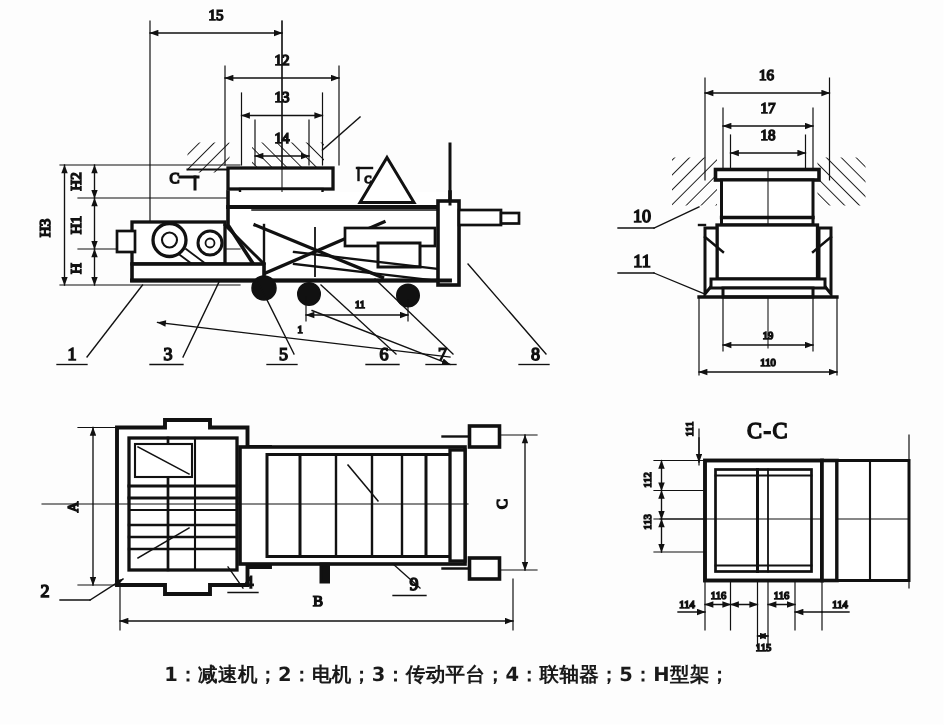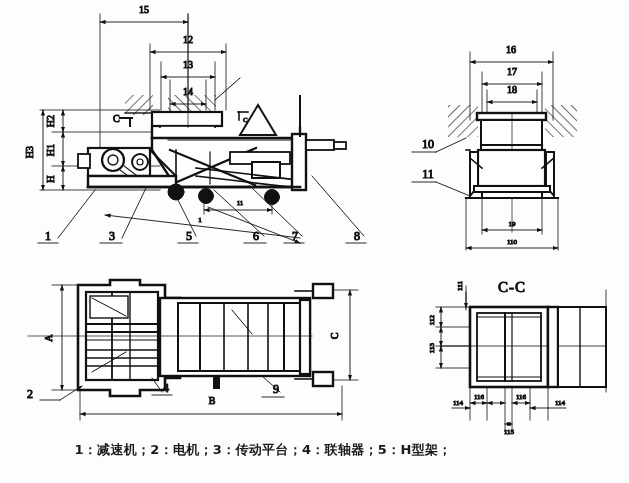--- a/index.html
+++ b/index.html
@@ -1,21 +1,21 @@
 <!DOCTYPE html>
 <html><head>
 <meta charset="utf-8">
 <style>
   html,body{margin:0;padding:0;background:#ffffff;}
   body{width:629px;height:483px;position:relative;overflow:hidden;
        font-family:"Liberation Sans",sans-serif;color:#111;}
   #sheet{position:absolute;inset:0;width:629px;height:483px;background:#fdfdfd;}
   svg#dwg{position:absolute;left:0;top:0;width:629px;height:483px;}
   .caption{position:absolute;left:0;width:526px;text-align:center;
-           font-family:"DejaVu Sans",sans-serif;font-weight:bold;color:#1a1a1a;}
+           font-family:"DejaVu Sans",sans-serif;font-weight:bold;color:#1a1a1a;padding-left:35px;}
   .cap1{top:441px;font-size:13px;letter-spacing:.3px;}
   .cap2{top:461px;font-size:13px;letter-spacing:.3px;}
   text{font-family:"Liberation Serif",serif;fill:#111;}
   .dim{font-size:10px;}
   .dimsm{font-size:7px;}
   .call{font-size:12px;}
   .ttl{font-size:15px;letter-spacing:1px;}
 </style>
 </head>
 <body>

